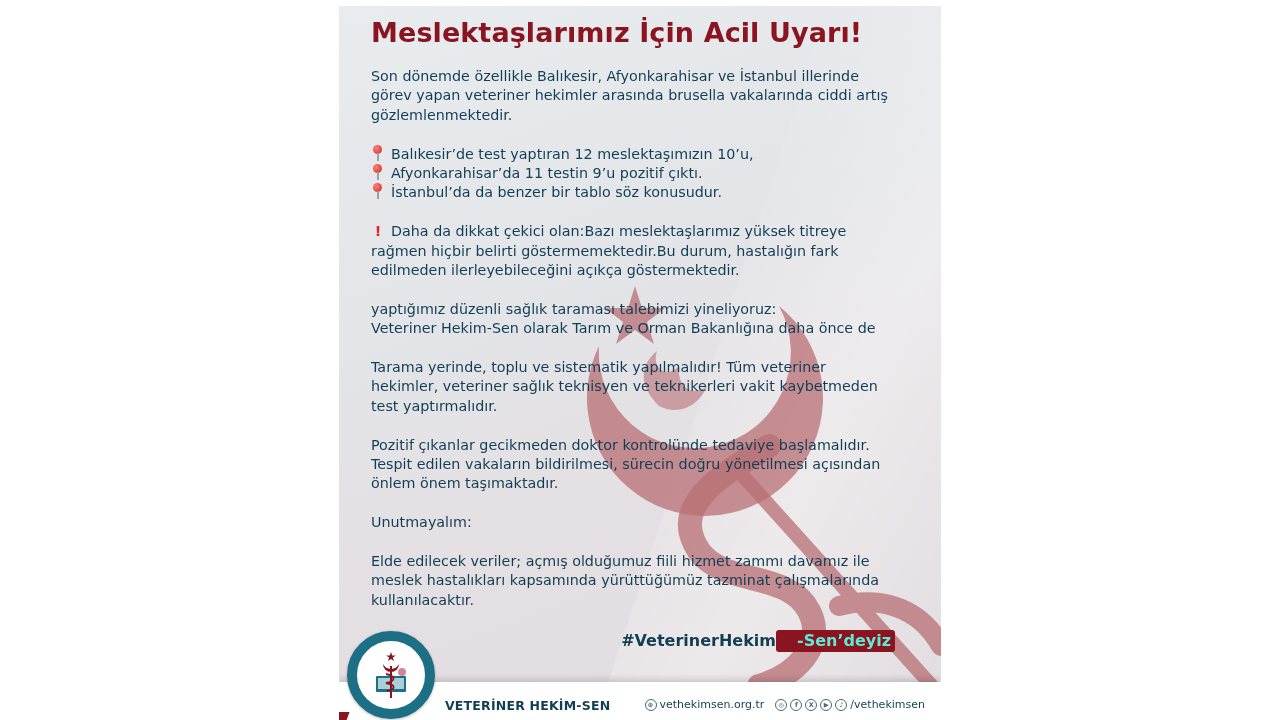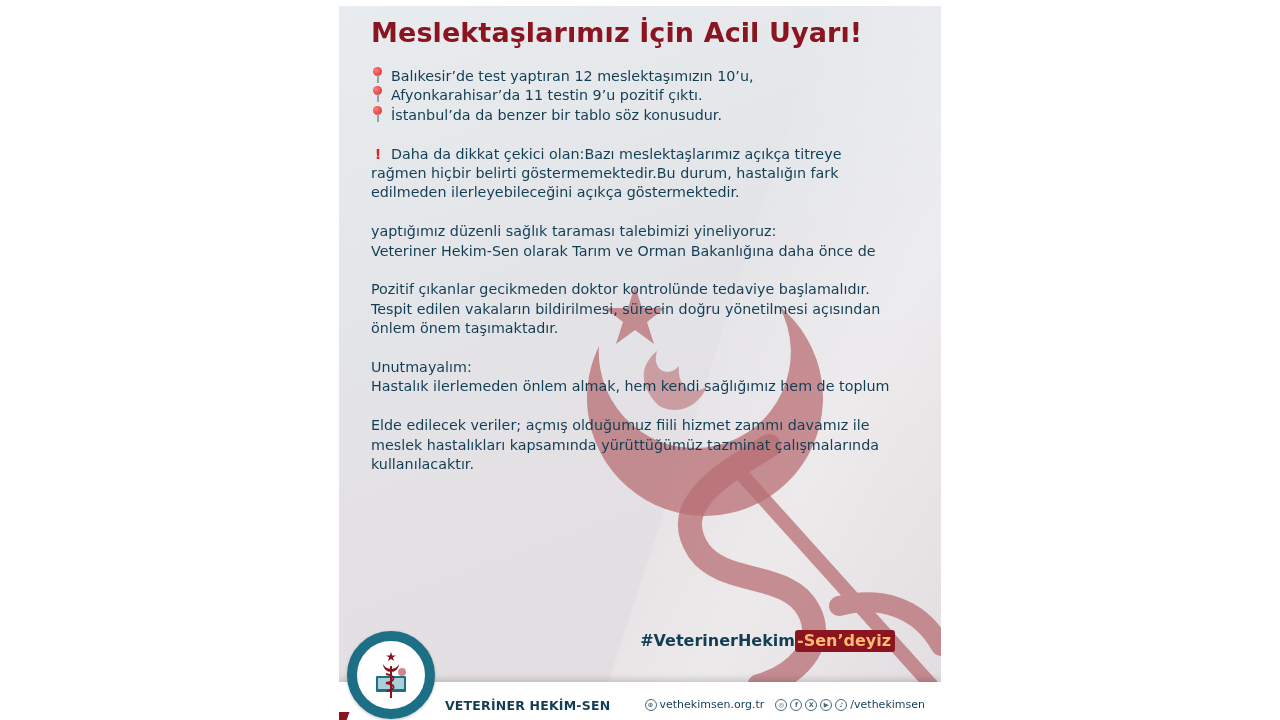--- a/index.html
+++ b/index.html
@@ -33,21 +33,21 @@
   .line { display: block; white-space: nowrap; }
   .pin { display: inline-block; width: 14px; height: 16px; vertical-align: -2px; margin-right: 6px; position: relative; }
   .pin .head { position: absolute; left: 2px; top: 0; width: 9px; height: 9px; border-radius: 50%; background: radial-gradient(circle at 35% 35%, #ff7f7a, #d9221e); }
   .pin .stick { position: absolute; left: 6px; top: 8px; width: 1.5px; height: 8px; background: #9aa0a6; }
   .excl { display: inline-block; width: 14px; color: #e0231e; font-weight: bold; margin-right: 6px; text-align: center; }
   .hashtag {
     position: absolute; right: 46px; top: 625px;
     font-size: 16px; font-weight: bold; color: #123e54; white-space: nowrap;
   }
   .hashtag .badge {
-    background: #8a1420; color: #fdba74; padding: 1px 4px 2px 2px; border-radius: 3px;
+    background: #8a1420; color: #5eead4; padding: 1px 4px 2px 21px; border-radius: 3px;
   }
   .footer {
     position: absolute; left: 0; top: 676px; width: 602px; height: 44px;
     background: #ffffff;
     box-shadow: 0 -3px 6px rgba(0,0,0,0.15);
   }
   .org-name {
     position: absolute; left: 106px; top: 16px;
     font-size: 12.5px; font-weight: bold; color: #123e54; letter-spacing: 0.2px;
   }
@@ -90,56 +90,65 @@
 
       <path d="M395,460 L602,690" stroke-width="14"></path>
 
       <path d="M500,600 C540,590 580,600 602,640" stroke-width="20"></path>
     </g>
   </svg>
 
   <div class="title">Meslektaşlarımız İçin Acil Uyarı!</div>
 
   <div class="content">
+    <p>
+      <span class="line">Son dönemde özellikle Balıkesir, Afyonkarahisar ve İstanbul illerinde</span>
+      <span class="line">görev yapan veteriner hekimler arasında brusella vakalarında ciddi artış</span>
+      <span class="line">gözlemlenmektedir.</span>
+    </p>
 
     <p>
       <span class="line">
         <span class="pin"><span class="head"></span><span class="stick"></span></span><span>Balıkesir’de test yaptıran 12 meslektaşımızın 10’u,</span>
       </span>
       <span class="line">
         <span class="pin"><span class="head"></span><span class="stick"></span></span><span>Afyonkarahisar’da 11 testin 9’u pozitif çıktı.</span>
       </span>
       <span class="line">
         <span class="pin"><span class="head"></span><span class="stick"></span></span><span>İstanbul’da da benzer bir tablo söz konusudur.</span>
       </span>
     </p>
 
     <p>
       <span class="line">
-        <span class="excl">!</span><span>Daha da dikkat çekici olan:Bazı meslektaşlarımız açıkça titreye</span>
+        <span class="excl">!</span><span>Daha da dikkat çekici olan:Bazı meslektaşlarımız yüksek titreye</span>
       </span>
       <span class="line">rağmen hiçbir belirti göstermemektedir.Bu durum, hastalığın fark</span>
       <span class="line">edilmeden ilerleyebileceğini açıkça göstermektedir.</span>
     </p>
 
     <p>
       <span class="line">yaptığımız düzenli sağlık taraması talebimizi yineliyoruz:</span>
       <span class="line">Veteriner Hekim-Sen olarak Tarım ve Orman Bakanlığına daha önce de</span>
     </p>
 
+    <p>
+      <span class="line">Tarama yerinde, toplu ve sistematik yapılmalıdır! Tüm veteriner</span>
+      <span class="line">hekimler, veteriner sağlık teknisyen ve teknikerleri vakit kaybetmeden</span>
+      <span class="line">test yaptırmalıdır.</span>
+    </p>
 
     <p>
       <span class="line">Pozitif çıkanlar gecikmeden doktor kontrolünde tedaviye başlamalıdır.</span>
       <span class="line">Tespit edilen vakaların bildirilmesi, sürecin doğru yönetilmesi açısından</span>
       <span class="line">önlem önem taşımaktadır.</span>
     </p>
 
     <p>
       <span class="line">Unutmayalım:</span>
-      <span class="line">Hastalık ilerlemeden önlem almak, hem kendi sağlığımız hem de toplum</span>
     </p>
 
     <p>
       <span class="line">Elde edilecek veriler; açmış olduğumuz fiili hizmet zammı davamız ile</span>
       <span class="line">meslek hastalıkları kapsamında yürüttüğümüz tazminat çalışmalarında</span>
       <span class="line">kullanılacaktır.</span>
     </p>
   </div>
 
   <div class="hashtag">

